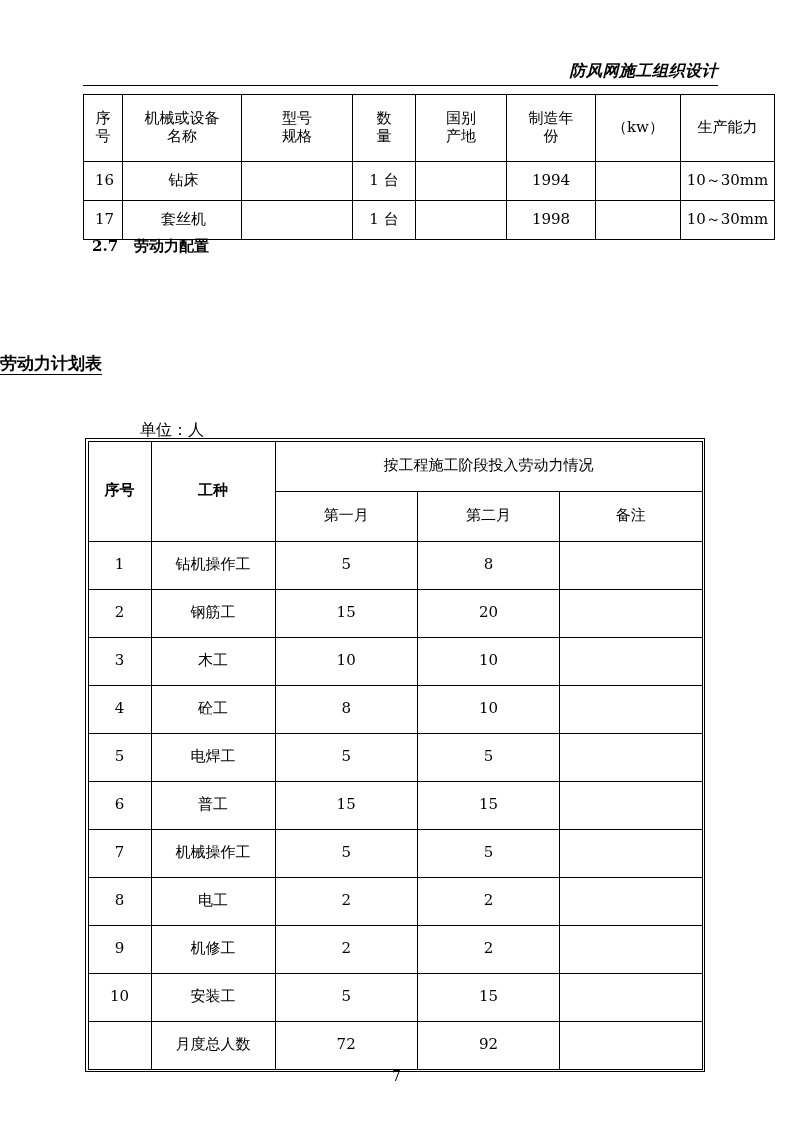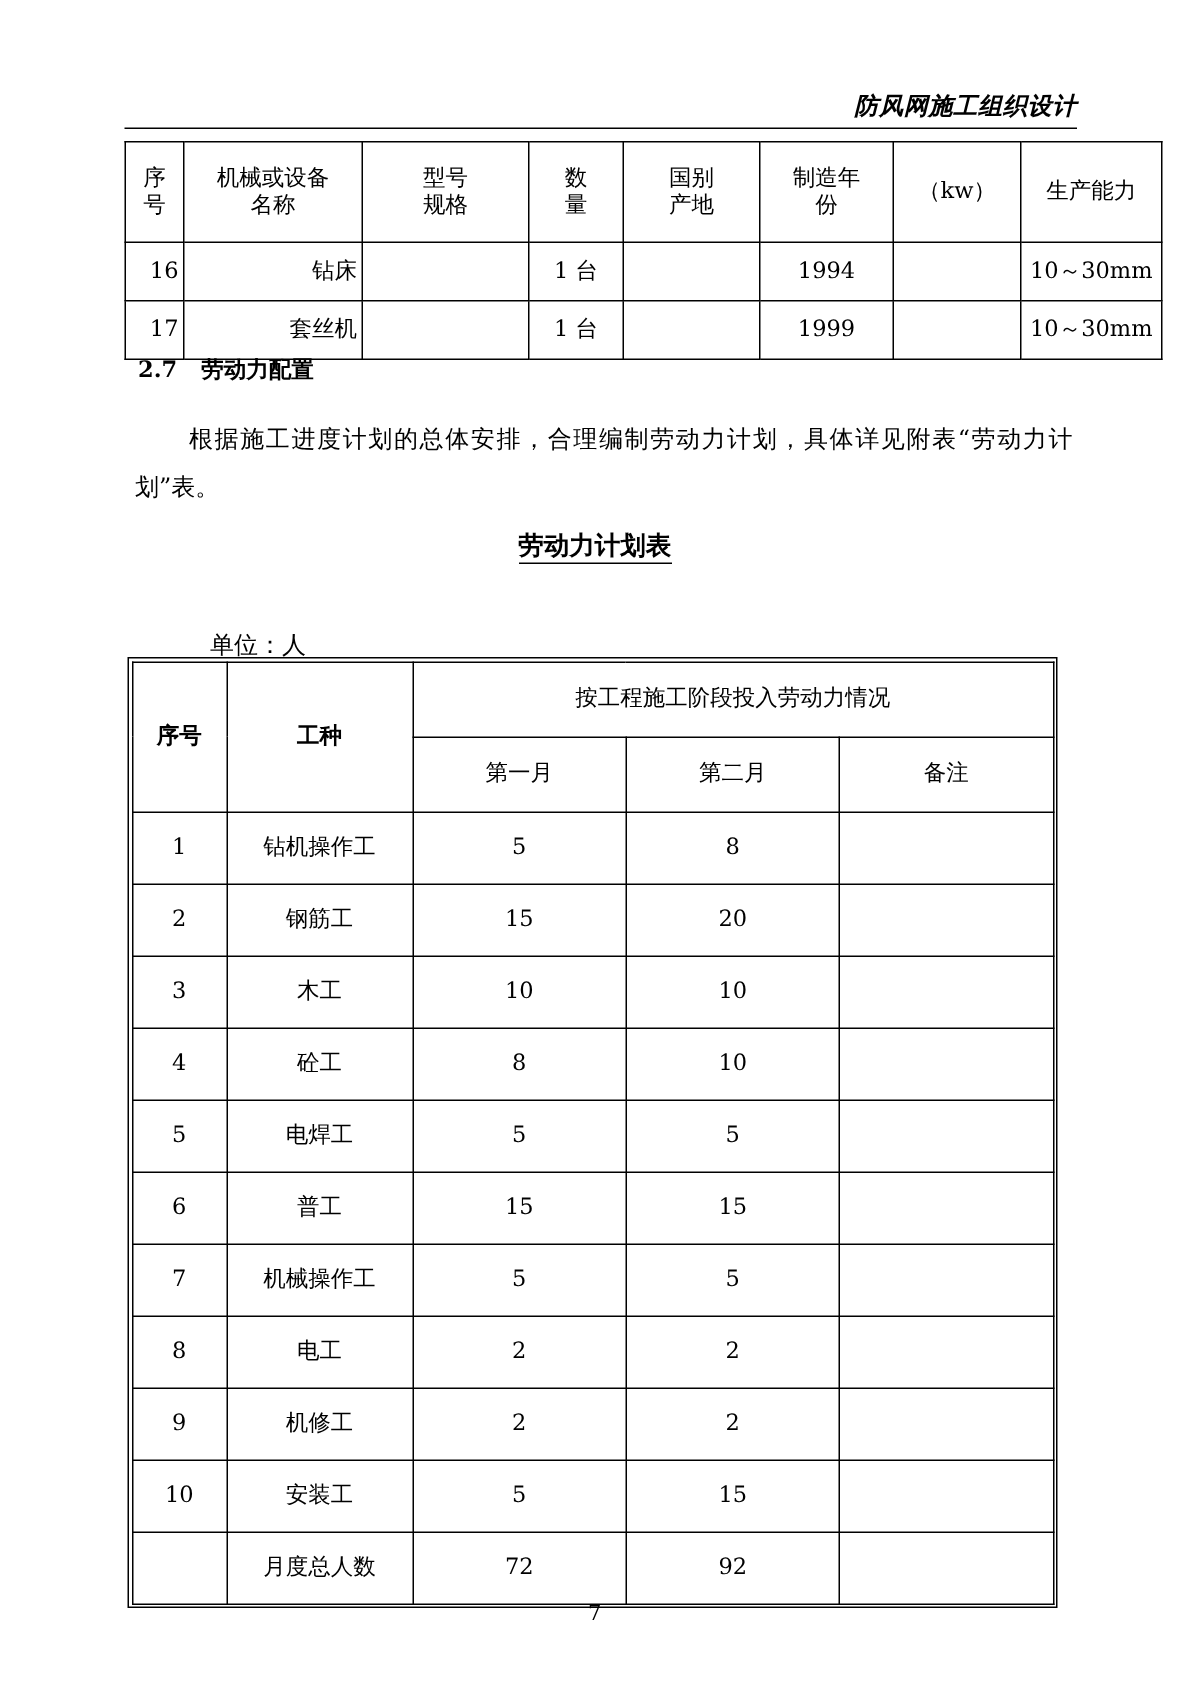--- a/index.html
+++ b/index.html
@@ -71,21 +71,21 @@
   .equip-table td { height: 34px; }
   .equip-table .hdr-cell { height: 62px; }
   .equip-table .c-seq   { width: 32px; }
   .equip-table .c-name  { width: 112px; }
   .equip-table .c-model { width: 104px; }
   .equip-table .c-qty   { width: 56px; }
   .equip-table .c-origin{ width: 84px; }
   .equip-table .c-year  { width: 82px; border-radius: 11px; }
   .equip-table .c-kw    { width: 78px; }
   .equip-table .c-cap   { width: 87px; }
-  .equip-table td.left-align { text-align: right; padding-left: 6px; }
+  .equip-table td.left-align { text-align: center; padding-left: 6px; }
   .equip-table .hdr-cell span { display: block; }
 
   
   .section-heading {
     position: absolute;
     left: 92px;
     top: 237px;
     font-family: "DejaVu Sans", "Liberation Sans", sans-serif;
     font-weight: bold;
     font-size: 15px;
@@ -106,21 +106,20 @@
     text-indent: 36px;
     font-family: "DejaVu Serif", "Liberation Serif", serif;
   }
 
   
   .table-title {
     position: absolute;
     left: 0;
     top: 352px;
     width: 793px;
-    text-align: center;
     font-family: "DejaVu Sans", "Liberation Sans", sans-serif;
     font-weight: bold;
     font-size: 17px;
   }
   .table-title span {
     border-bottom: 1.5px solid #000;
     padding-bottom: 1px;
   }
 
   
@@ -220,32 +219,31 @@
         <td class="c-kw"></td>
         <td class="c-cap">10～30mm</td>
       </tr>
 
       <tr>
         <td class="c-seq left-align">17</td>
         <td class="c-name left-align">套丝机</td>
         <td class="c-model"></td>
         <td class="c-qty">1 台</td>
         <td class="c-origin"></td>
-        <td class="c-year">1999</td>
+        <td class="c-year">1998</td>
         <td class="c-kw"></td>
         <td class="c-cap">10～30mm</td>
       </tr>
     </tbody>
   </table>
 
   <div class="section-heading">
     <span class="num">2.7</span><span class="gap"></span><span>劳动力配置</span>
   </div>
 
-  <div class="body-par">根据施工进度计划的总体安排，合理编制劳动力计划，具体详见附表“劳动力计划”表。</div>
 
   <div class="table-title">
     <span>劳动力计划表</span>
   </div>
 
   <div class="unit-note">单位：人</div>
 
   <div class="labour-wrap">
     <table class="labour-table">
       <tbody>

